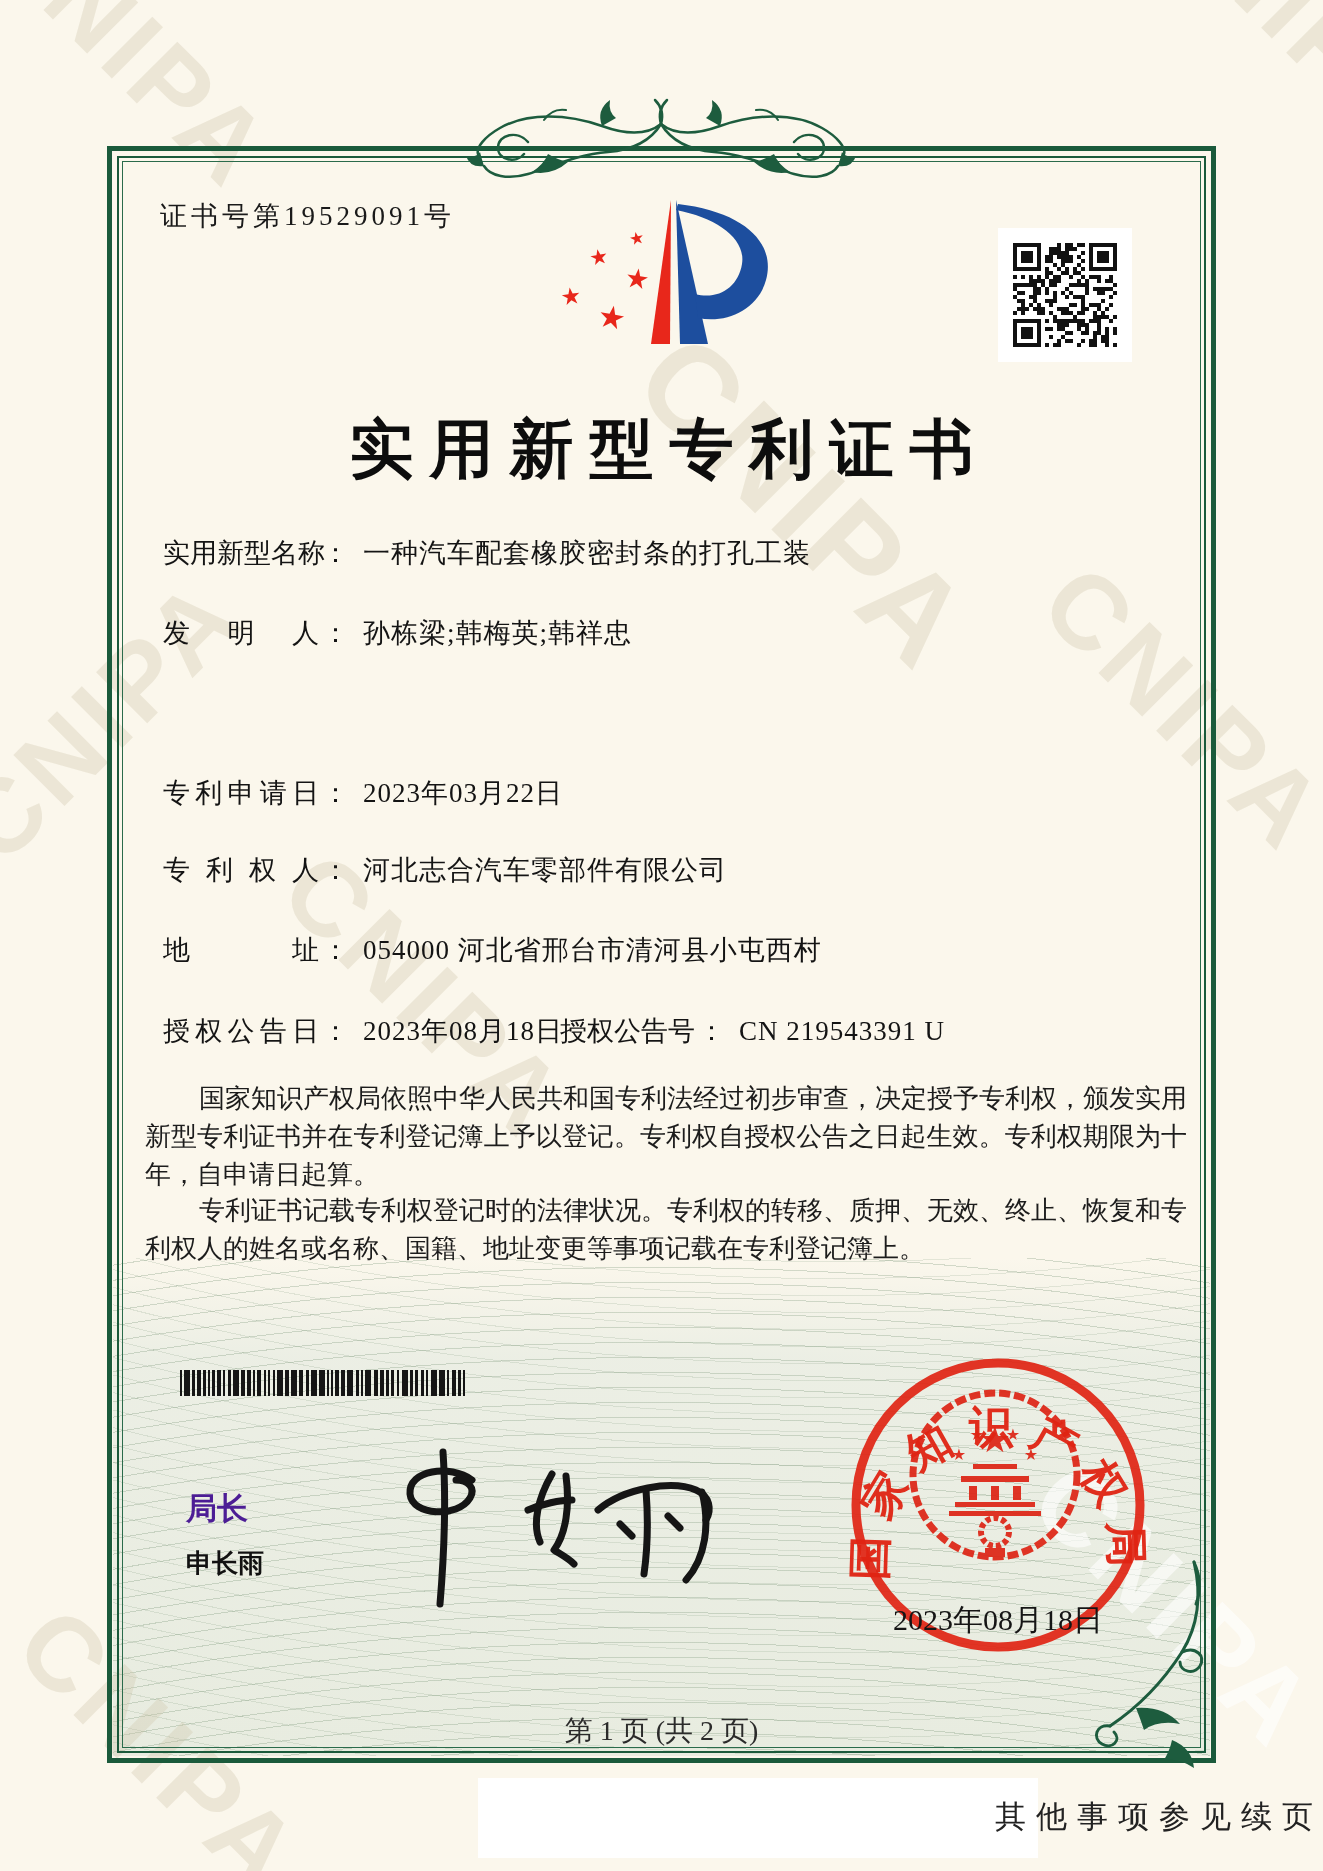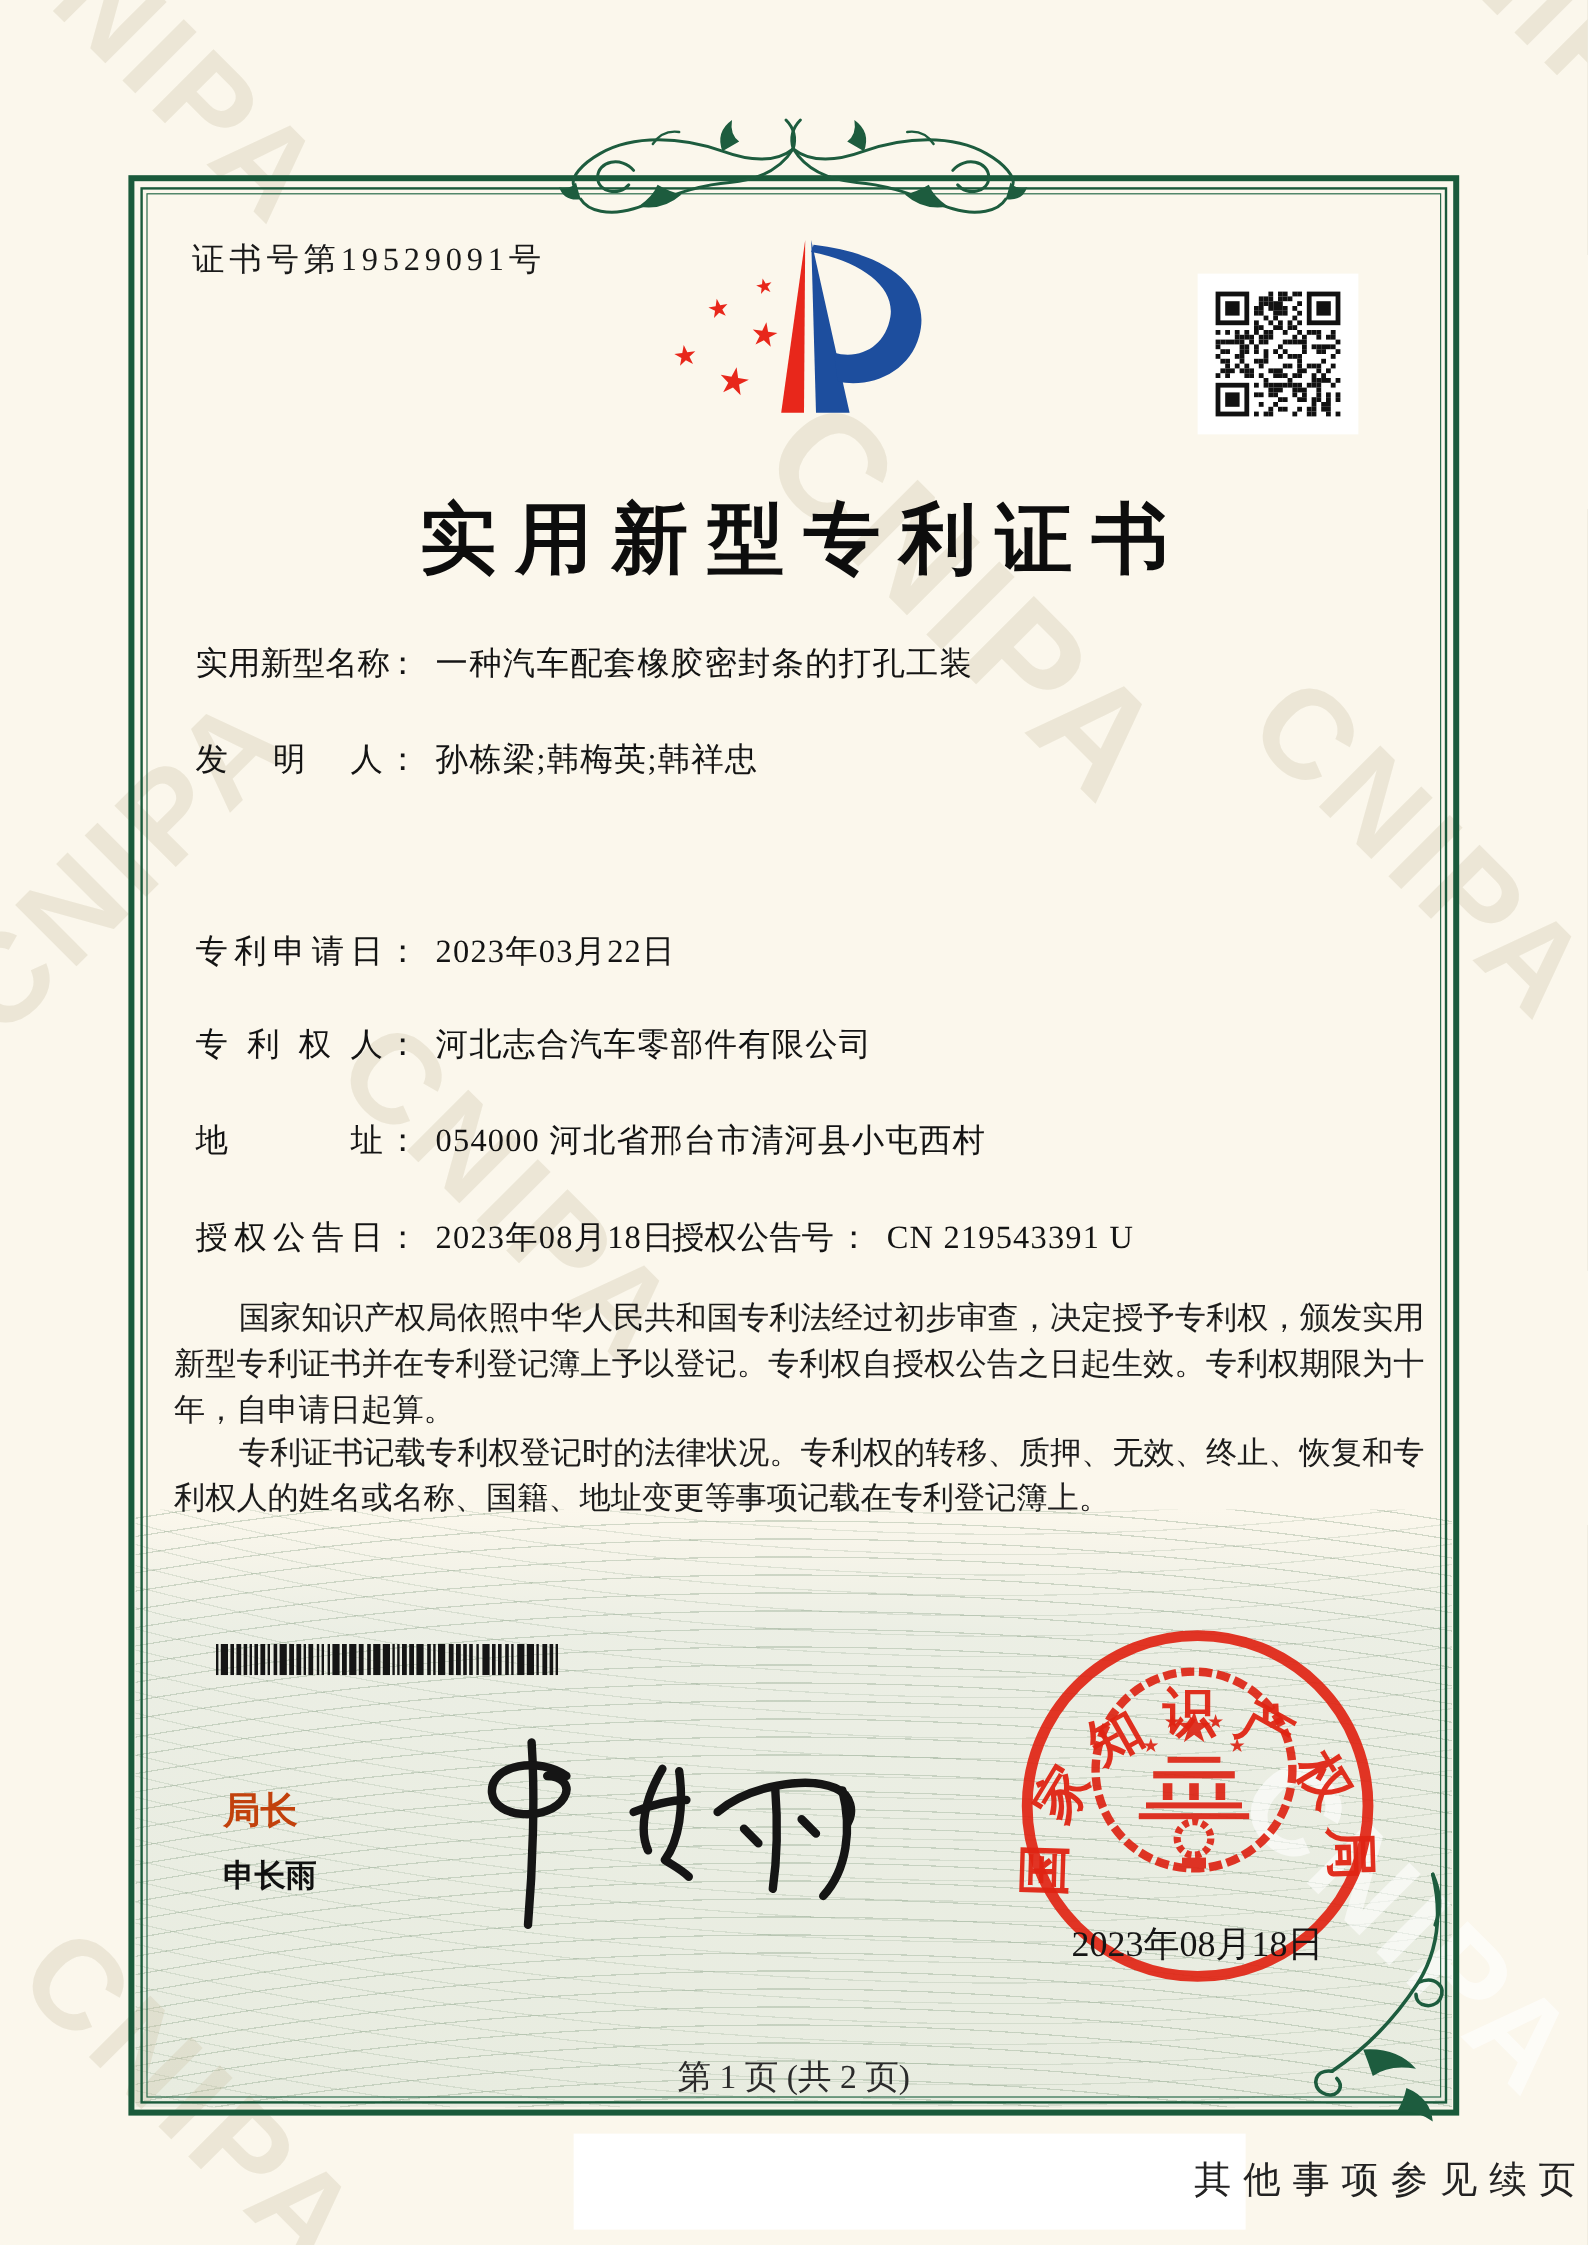--- a/index.html
+++ b/index.html
@@ -47,21 +47,21 @@
   .fvalue{letter-spacing:1px;}
   .fgroup2{position:absolute; left:397px; top:0; white-space:nowrap;}
   
   .para{
     position:absolute; left:145px; width:1042px; font-size:26px; line-height:38px;
     text-align:justify; text-indent:54px; color:#1c1c1c;
   }
   
   .barcode{position:absolute; left:178px; top:1370px;}
   .director-title{position:absolute; left:186px; top:1488px; font-size:31px; font-weight:bold;
-    font-family:"Liberation Sans","DejaVu Sans",sans-serif; color:#c2410c;}
+    font-family:"Liberation Sans","DejaVu Sans",sans-serif; color:#4c1d95;}
   .director-name{position:absolute; left:186px; top:1546px; font-size:26px; font-weight:bold;
     font-family:"Liberation Sans","DejaVu Sans",sans-serif; color:#111;}
   .signature{position:absolute; left:380px; top:1446px;}
   .seal{position:absolute; left:845px; top:1352px;}
   .page-indicator{position:absolute; left:0; right:0; top:1712px; text-align:center; font-size:28px; color:#2b2b2b;}
   .cont-band{position:absolute; left:478px; top:1778px; width:560px; height:80px; background:#ffffff;}
   .cont-note{position:absolute; left:0; right:0; top:1796px; text-align:right;
     font-size:31px; letter-spacing:10px; color:#222;}
   .orn{position:absolute;}
   svg{display:block;}

